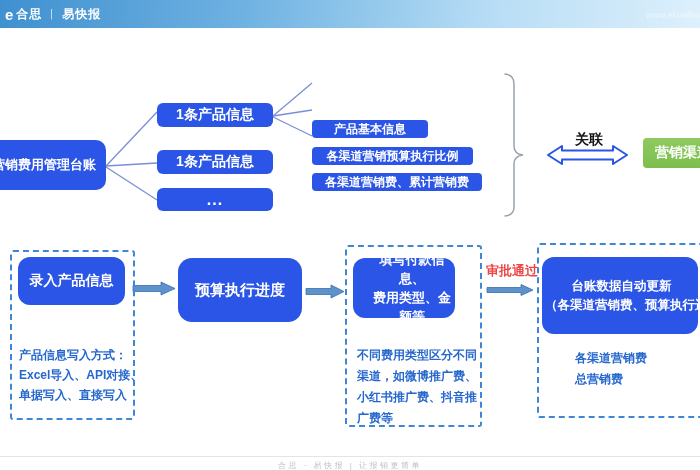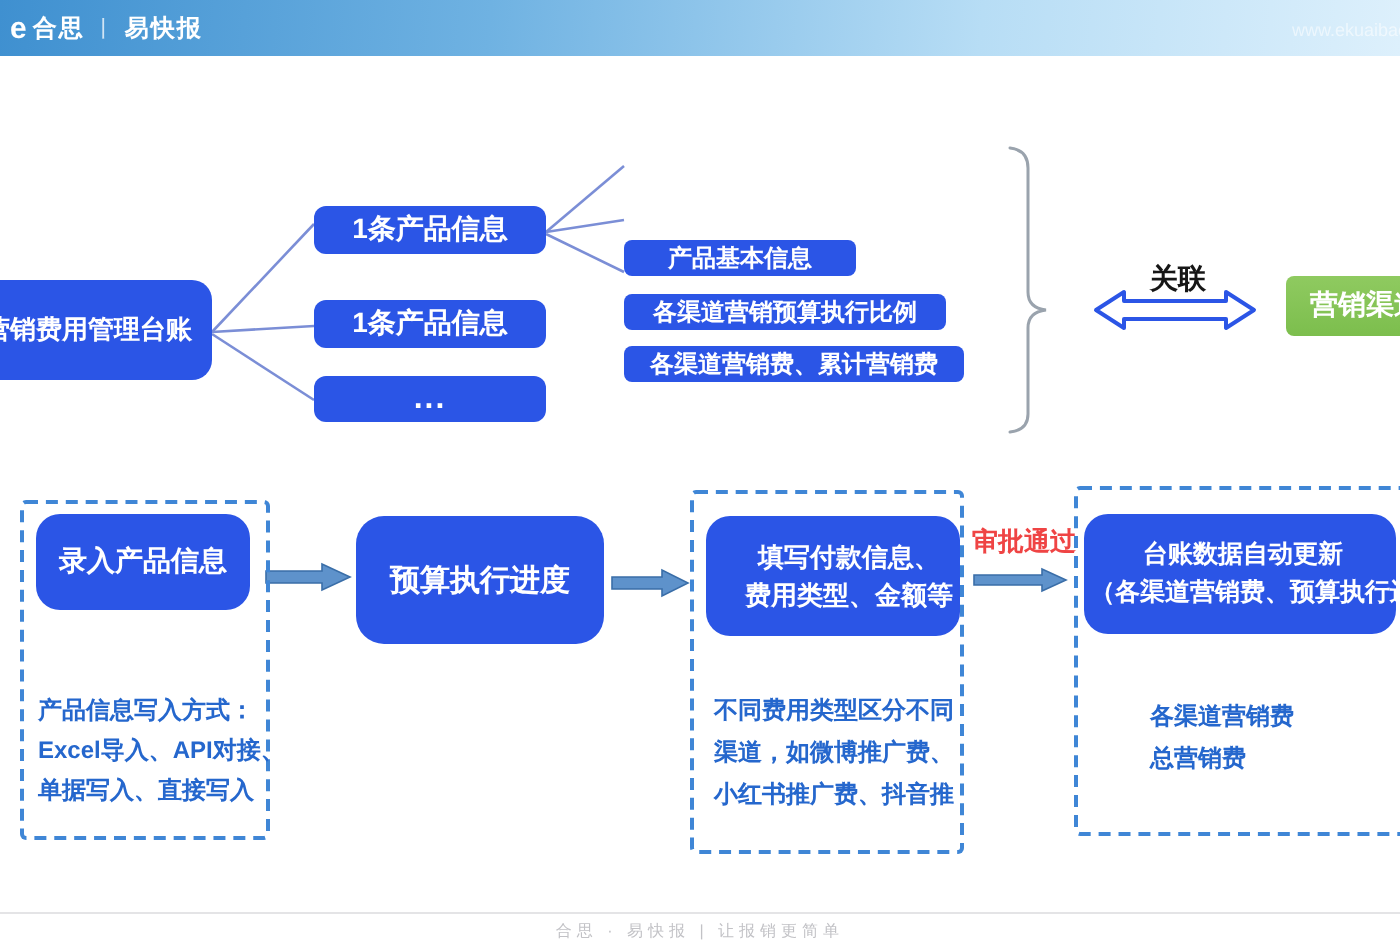--- a/index.html
+++ b/index.html
@@ -34,22 +34,22 @@
     color:#161616;font-size:14px;font-weight:bold;}
   .green-box{position:absolute;left:643px;top:138px;width:80px;height:30px;border-radius:4px;
     background:linear-gradient(180deg,#8fca60,#7cbe4d);color:#fff;font-weight:bold;font-size:14px;
     display:flex;align-items:center;box-sizing:border-box;padding-left:12px;white-space:nowrap;}
   
   .dash1{left:10px;top:250px;width:125px;height:170px;}
   .dash2{left:345px;top:245px;width:137px;height:182px;}
   .dash3{left:537px;top:243px;width:175px;height:175px;}
   .step1-box{left:18px;top:257px;width:107px;height:48px;border-radius:12px;font-size:14px;font-family:Liberation Serif, serif;}
   .step2-box{left:178px;top:258px;width:124px;height:64px;border-radius:14px;font-size:15px;}
-  .step3-box{left:353px;top:258px;width:127px;height:60px;border-radius:12px;font-size:13px;line-height:19px;padding-left:16px;}
-  .step4-box{left:542px;top:257px;width:156px;height:60px;border-radius:12px;font-size:12.5px;
+  .step3-box{left:353px;top:258px;width:102px;height:60px;border-radius:12px;font-size:13px;line-height:19px;padding-left:16px;}
+  .step4-box{left:542px;top:257px;width:156px;height:77px;border-radius:12px;font-size:12.5px;
     line-height:19px;overflow:hidden;align-items:flex-start;padding-left:3px;}
   .step4-box .center-line{align-self:center;}
   .step4-box .clip-line{white-space:nowrap;}
   .note1{left:19px;top:345px;}
   .note2{left:357px;top:345px;line-height:21px;}
   .note3{left:575px;top:348px;line-height:21px;}
   .approval-label{position:absolute;left:483px;top:262px;width:58px;text-align:center;
     color:#ef4444;font-size:13px;font-weight:bold;white-space:nowrap;}
   
   .footer-line{position:absolute;left:0;top:456px;width:700px;border-top:1px solid #e4e4e6;}
@@ -107,20 +107,21 @@
 
 <div class="dashed dash2"></div>
 <div class="bluebox step3-box">
   <div>填写付款信息、</div>
   <div>费用类型、金额等</div>
 </div>
 <div class="note note2">
   <div>不同费用类型区分不同</div>
   <div>渠道，如微博推广费、</div>
   <div>小红书推广费、抖音推</div>
+  <div>广费等</div>
 </div>
 
 <div class="approval-label">审批通过</div>
 
 <div class="dashed dash3"></div>
 <div class="bluebox step4-box">
   <div class="center-line">台账数据自动更新</div>
   <div class="clip-line">（各渠道营销费、预算执行进度）</div>
 </div>
 <div class="note note3">

